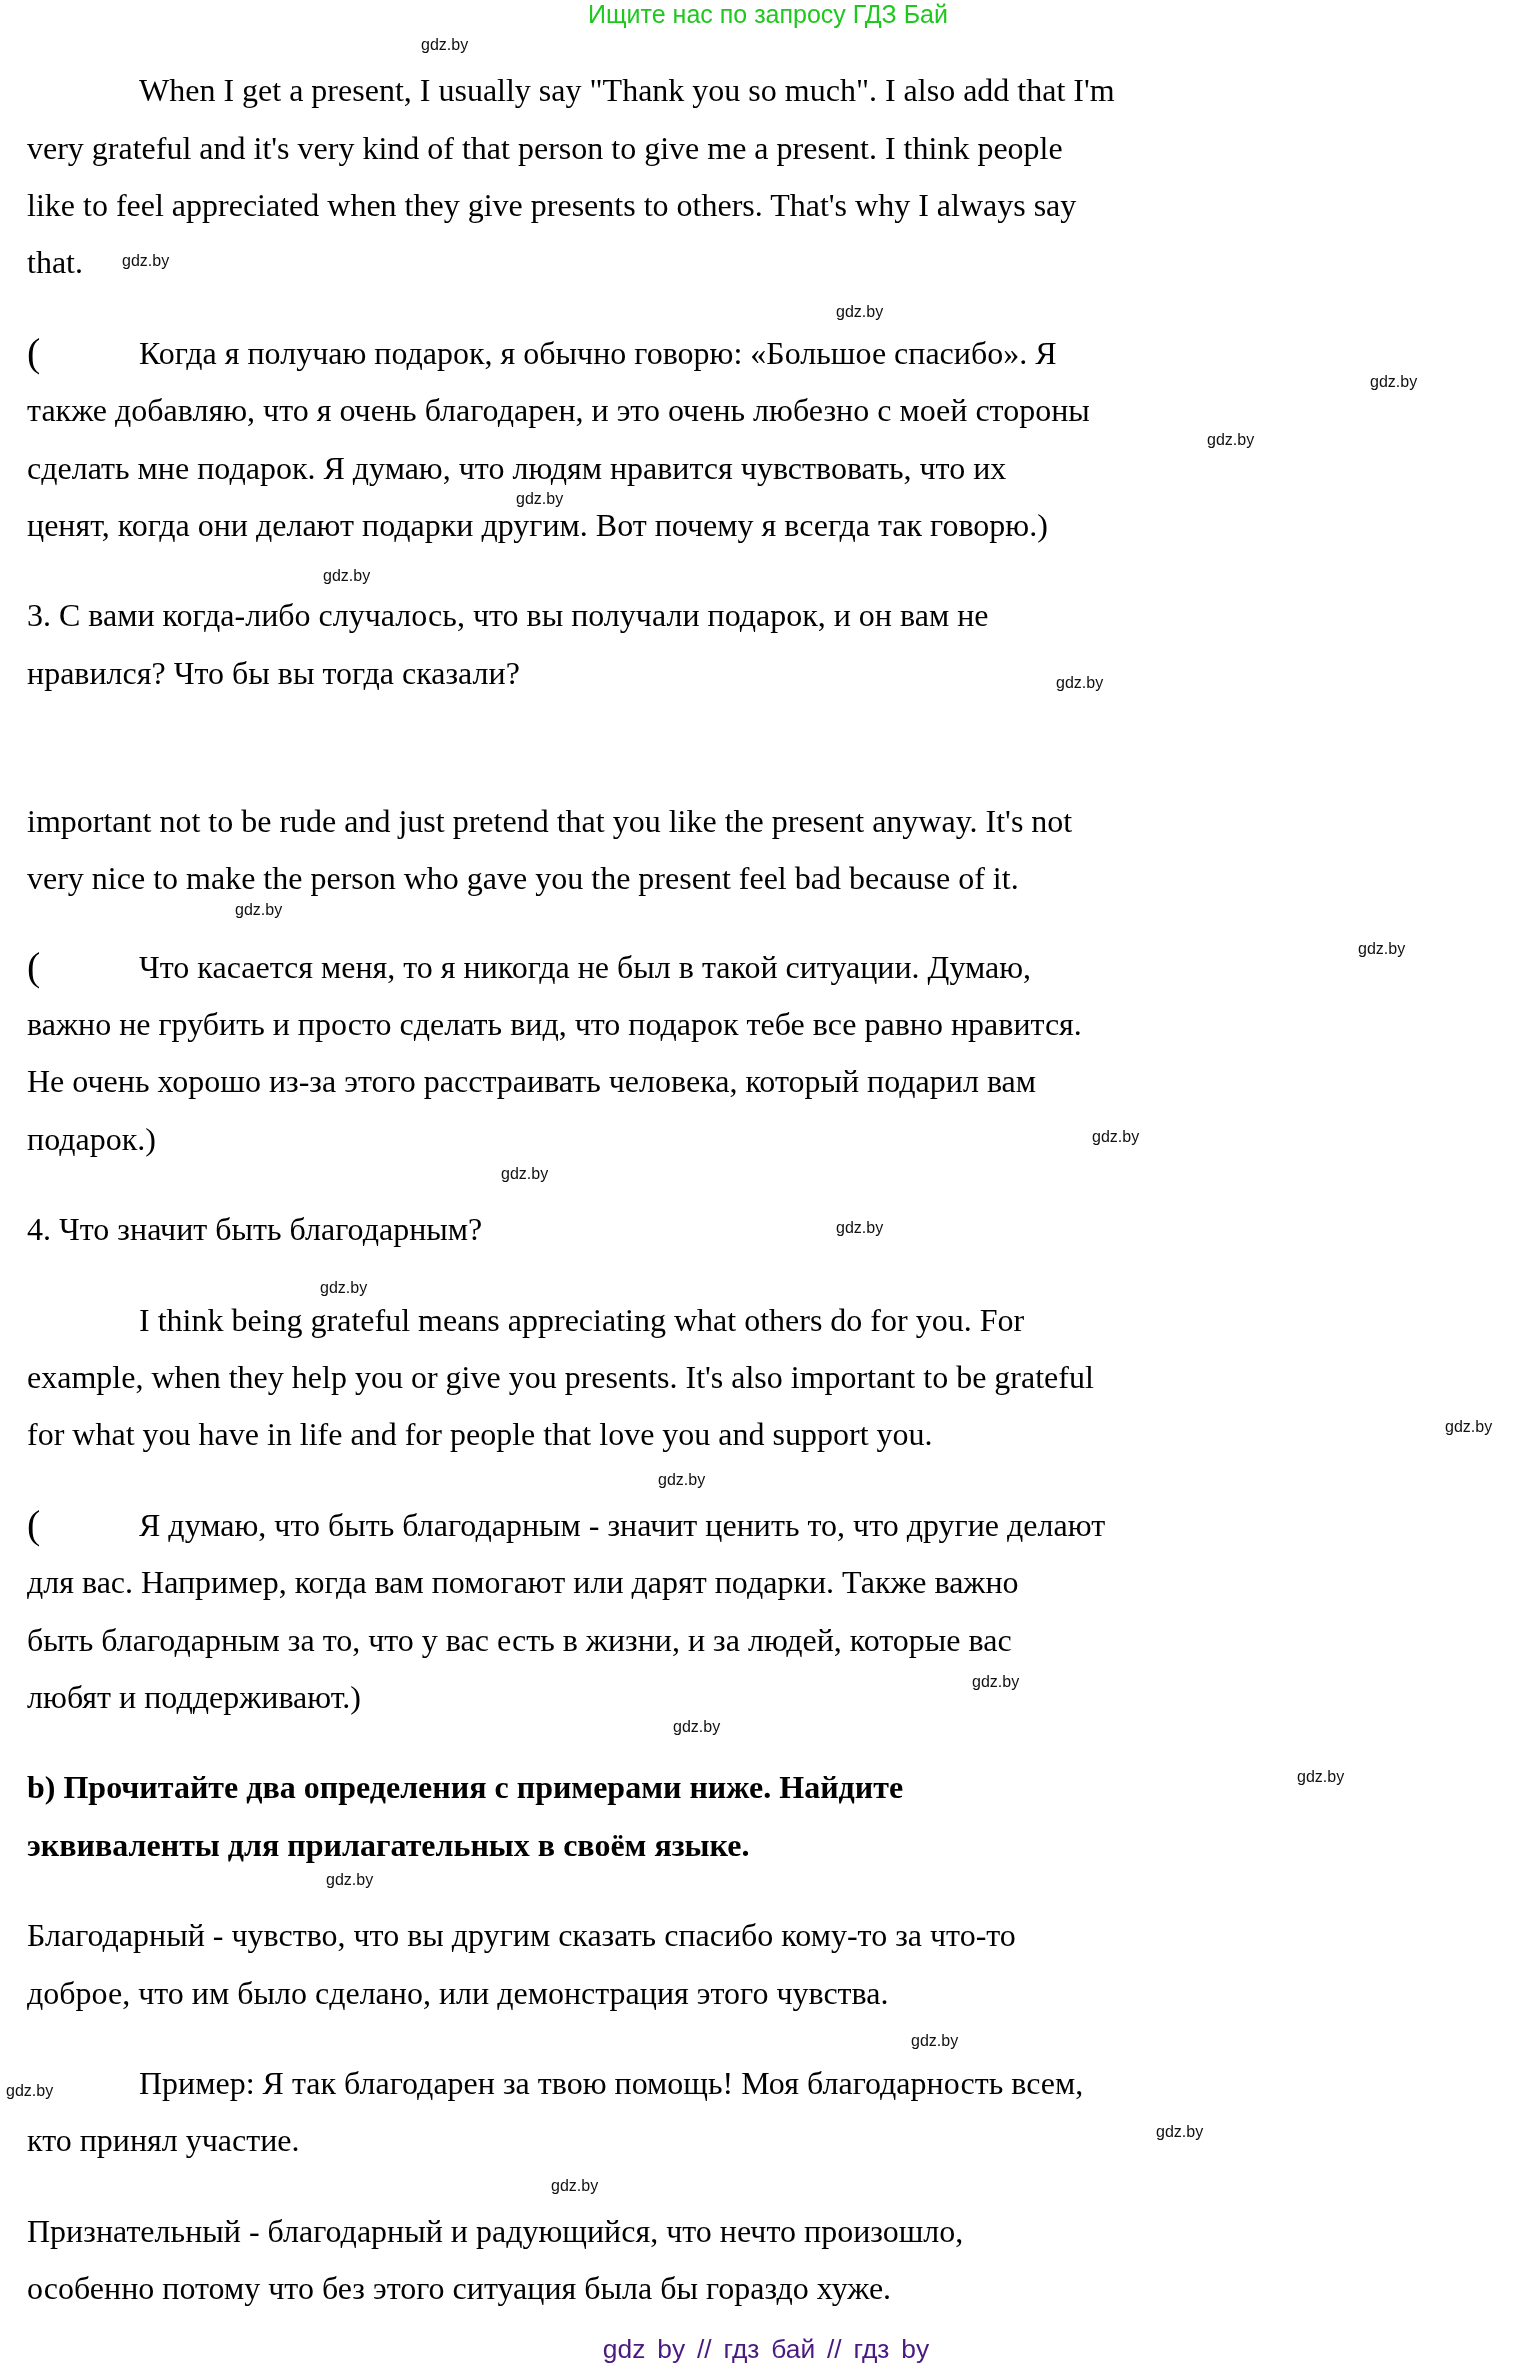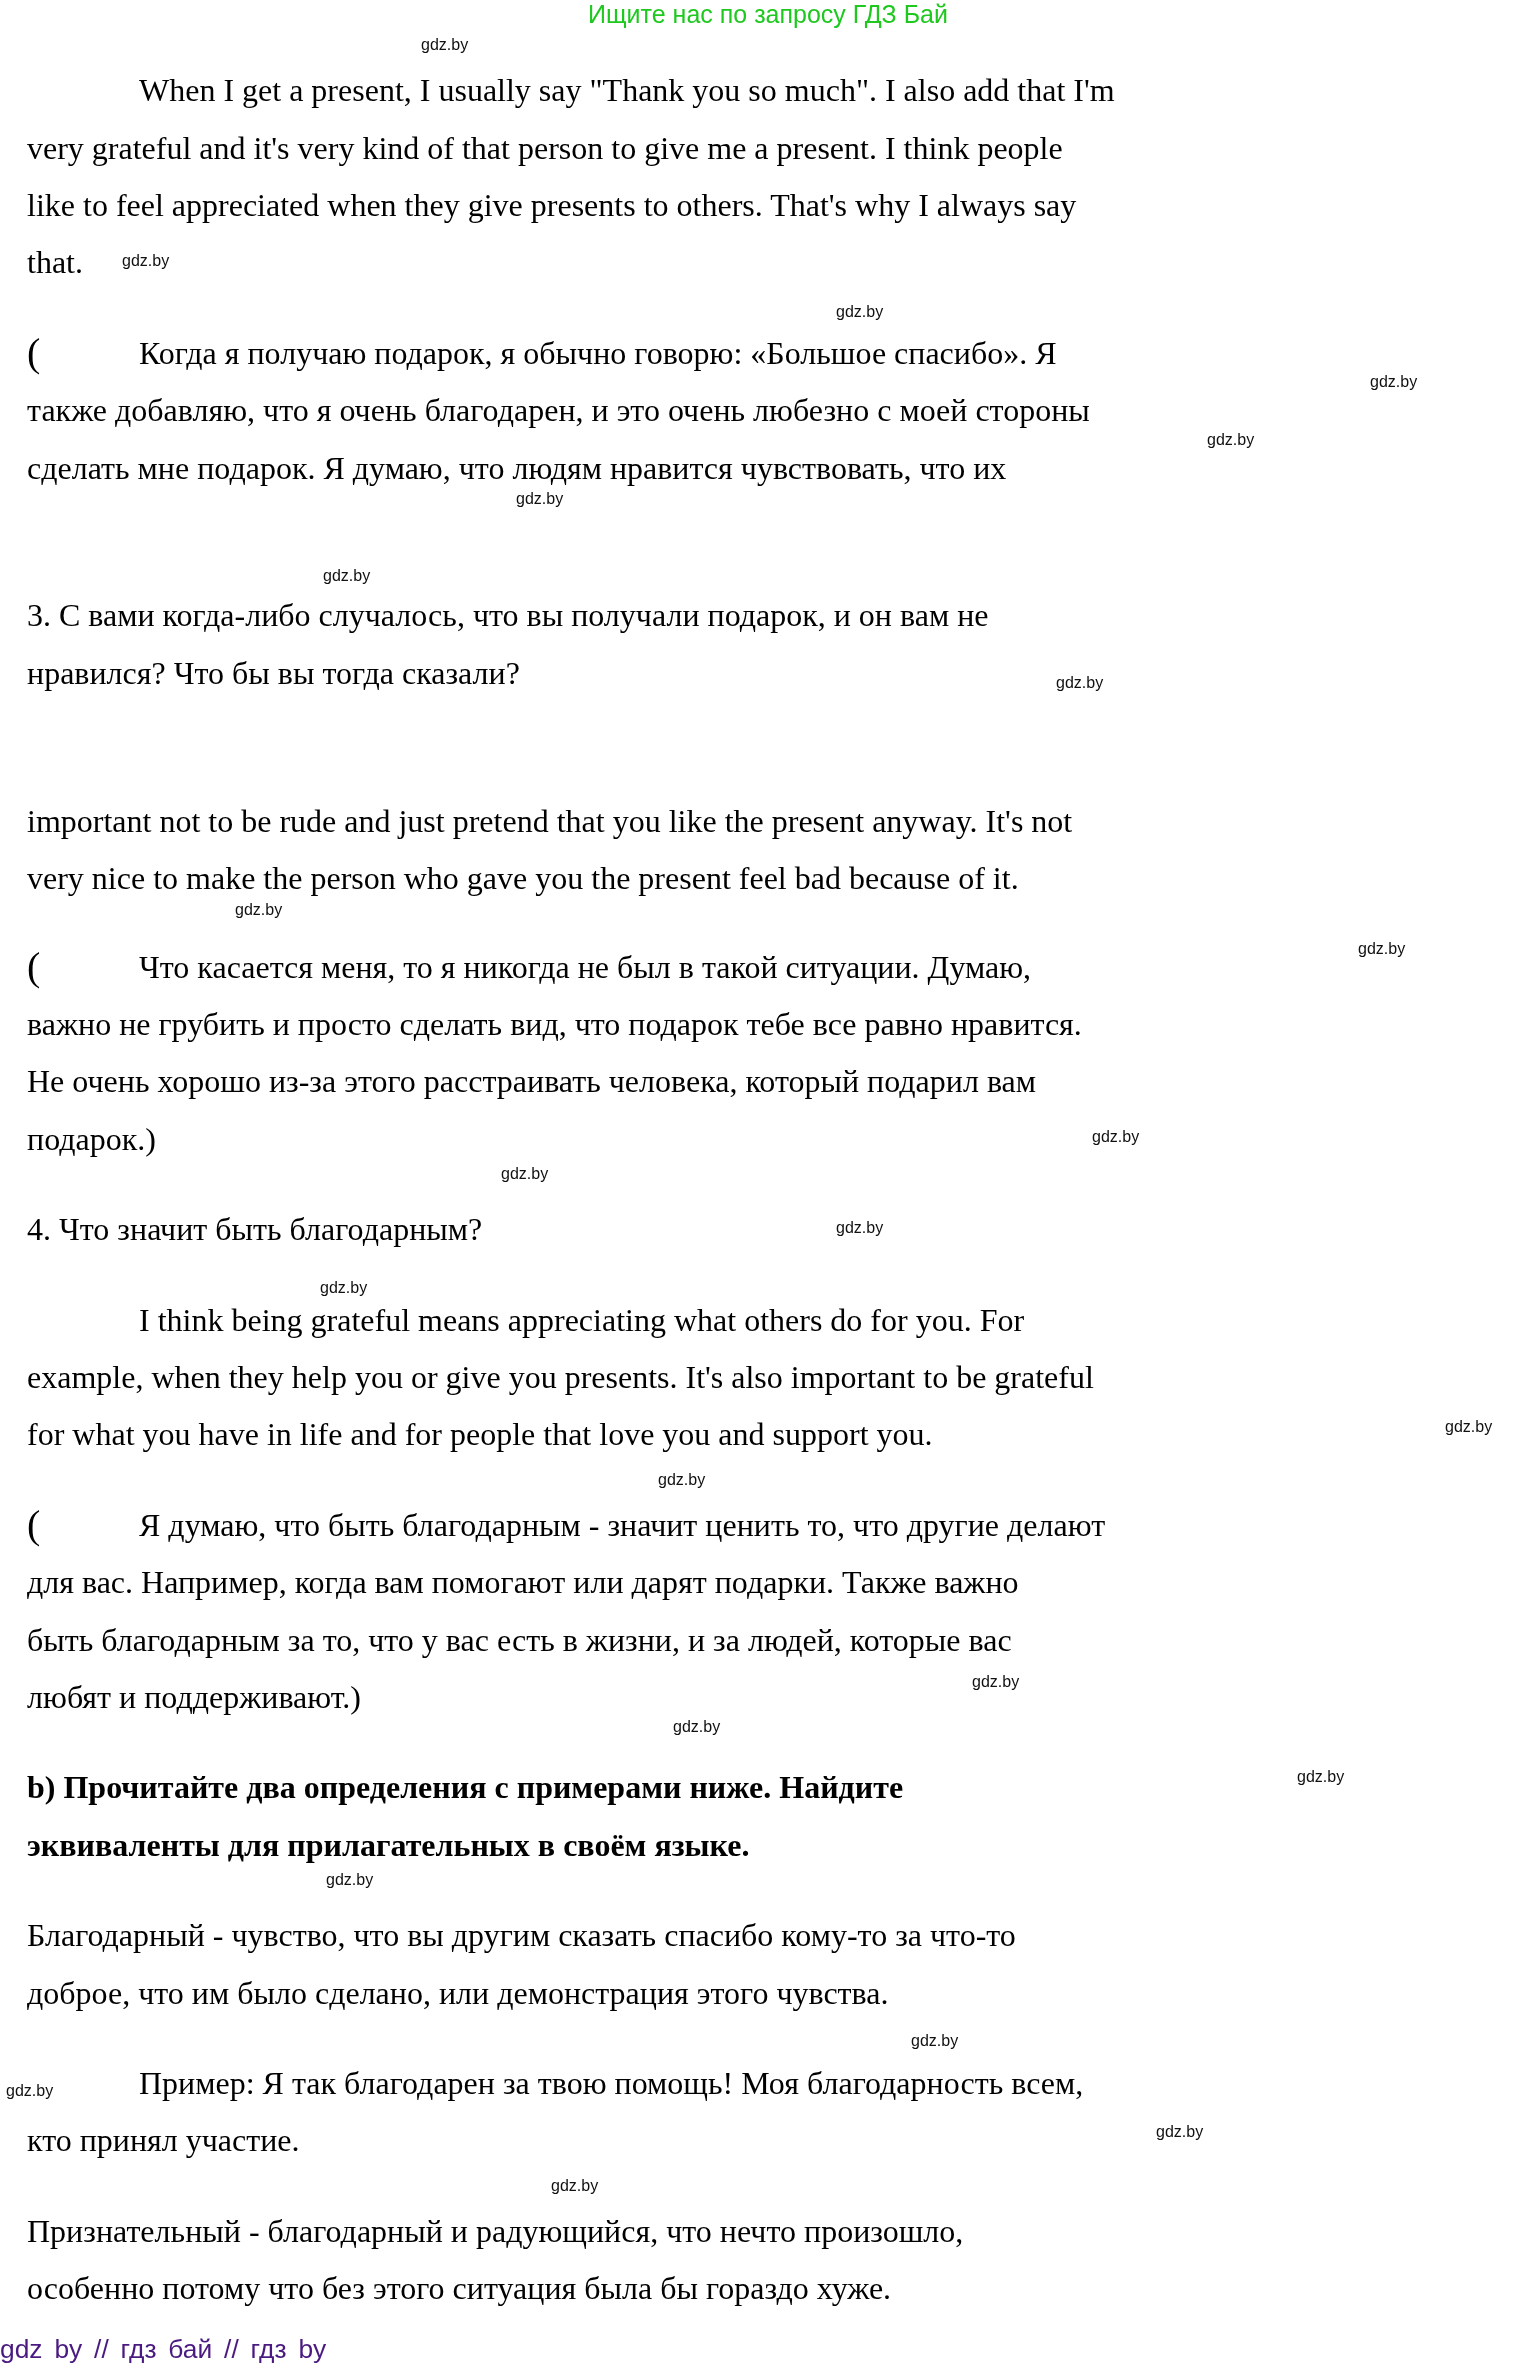--- a/index.html
+++ b/index.html
@@ -5,21 +5,21 @@
   html, body { margin: 0; padding: 0; background: #ffffff; }
   body { width: 1536px; height: 2377px; position: relative; overflow: hidden; }
   .page { position: absolute; left: 0; top: 0; width: 1536px; height: 2377px; background: #ffffff; }
   .header-banner {
     position: absolute; left: 0; width: 1536px; top: 0; height: 30px;
     text-align: center; color: #1ec81e;
     font-family: "Liberation Sans", sans-serif; font-size: 25px; line-height: 29px;
   }
   .footer-banner {
     position: absolute; left: 0; width: 1532px; top: 2332px; height: 36px;
-    color: #4b1a80;
+    text-align: center; color: #4b1a80;
     font-family: "Liberation Sans", sans-serif; font-size: 26.4px; line-height: 35px;
     word-spacing: 4.5px;
   }
   .line {
     position: absolute; left: 27px;
     font-family: "Liberation Serif", serif; font-size: 32px; line-height: 48px;
     color: #000; white-space: nowrap;
   }
   .line.indent { left: 139px; }
   .line.bold { font-weight: bold; }
@@ -38,20 +38,21 @@
 
   <div class="line indent" style="top:66px">When I get a present, I usually say "Thank you so much". I also add that I'm</div>
   <div class="line" style="top:124px">very grateful and it's very kind of that person to give me a present. I think people</div>
   <div class="line" style="top:181px">like to feel appreciated when they give presents to others. That's why I always say</div>
   <div class="line" style="top:238px">that.</div>
 
   <div class="paren" style="top:329px">(</div>
   <div class="line indent" style="top:329px">Когда я получаю подарок, я обычно говорю: «Большое спасибо». Я</div>
   <div class="line" style="top:386px">также добавляю, что я очень благодарен, и это очень любезно с моей стороны</div>
   <div class="line" style="top:444px">сделать мне подарок. Я думаю, что людям нравится чувствовать, что их</div>
+  <div class="line" style="top:501px">ценят, когда они делают подарки другим. Вот почему я всегда так говорю.)</div>
 
   <div class="line" style="top:591px">3. С вами когда-либо случалось, что вы получали подарок, и он вам не</div>
   <div class="line" style="top:649px">нравился? Что бы вы тогда сказали?</div>
 
   <div class="line" style="top:797px">important not to be rude and just pretend that you like the present anyway. It's not</div>
   <div class="line" style="top:854px">very nice to make the person who gave you the present feel bad because of it.</div>
 
   <div class="paren" style="top:943px">(</div>
   <div class="line indent" style="top:943px">Что касается меня, то я никогда не был в такой ситуации. Думаю,</div>
   <div class="line" style="top:1000px">важно не грубить и просто сделать вид, что подарок тебе все равно нравится.</div>

